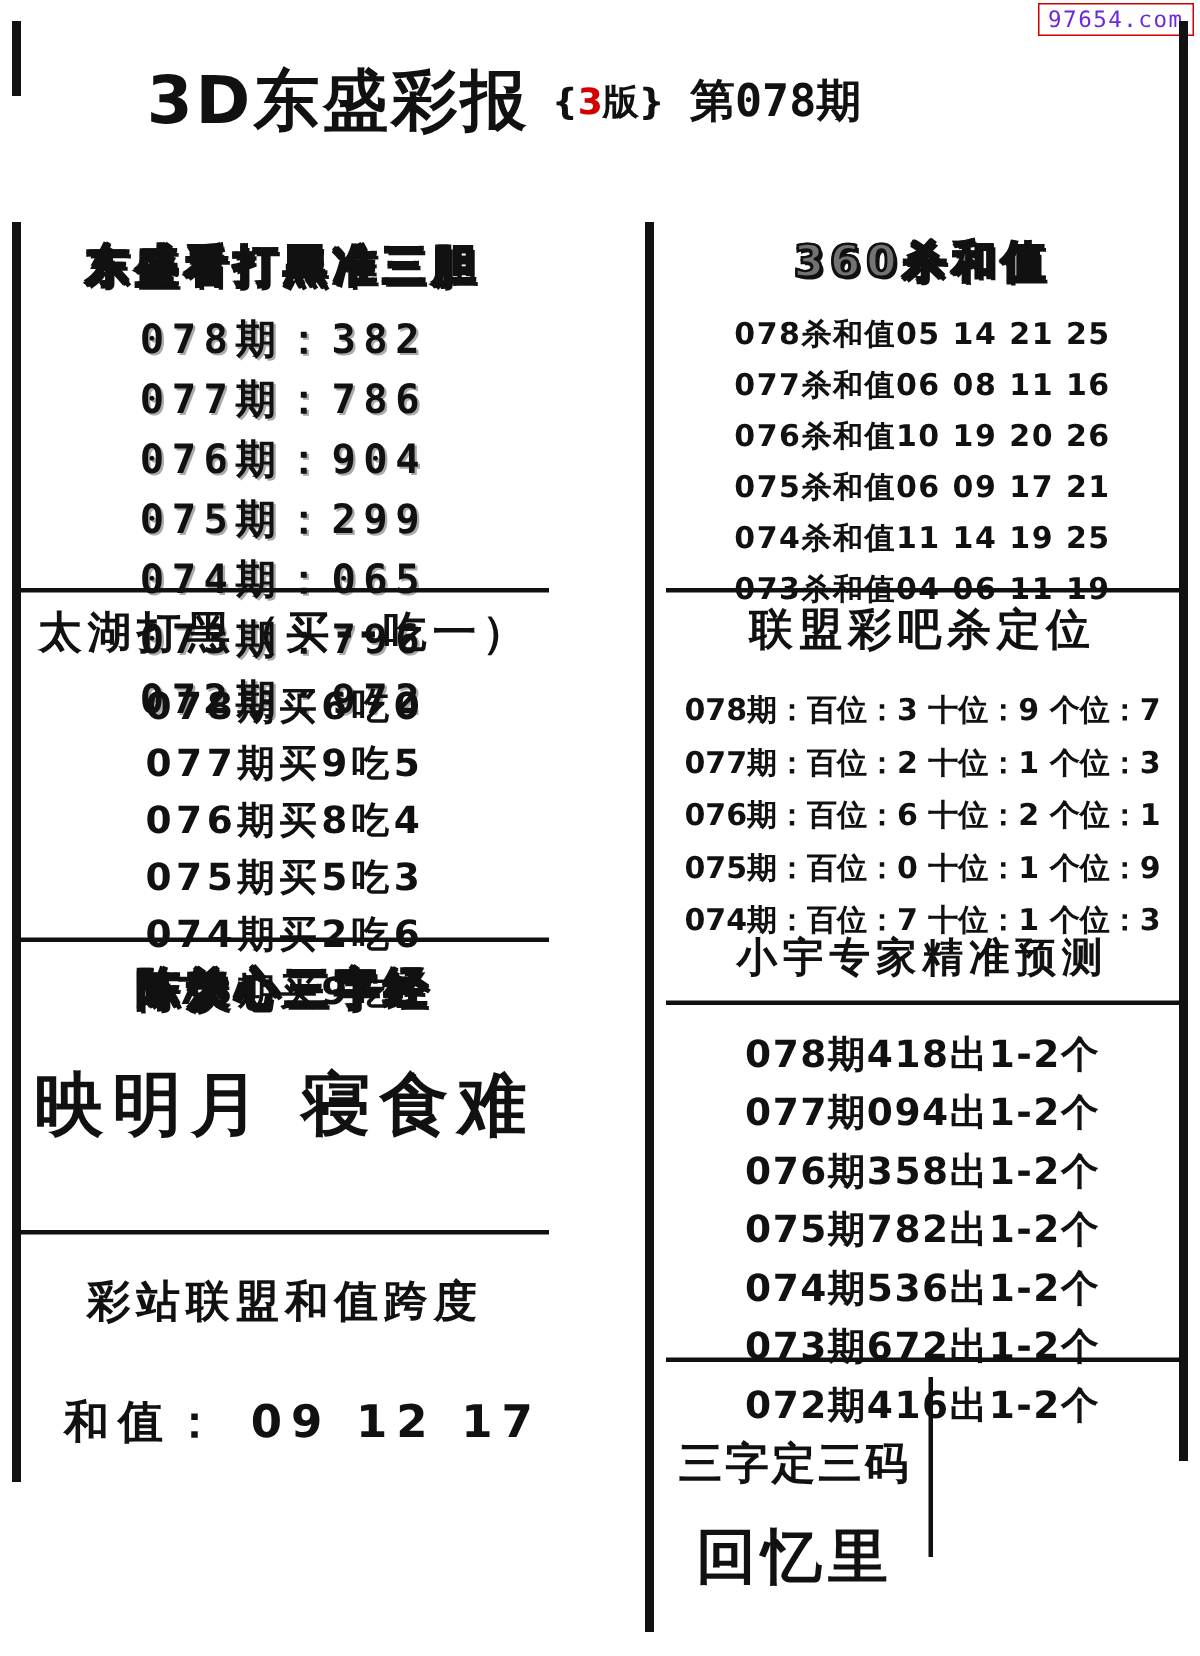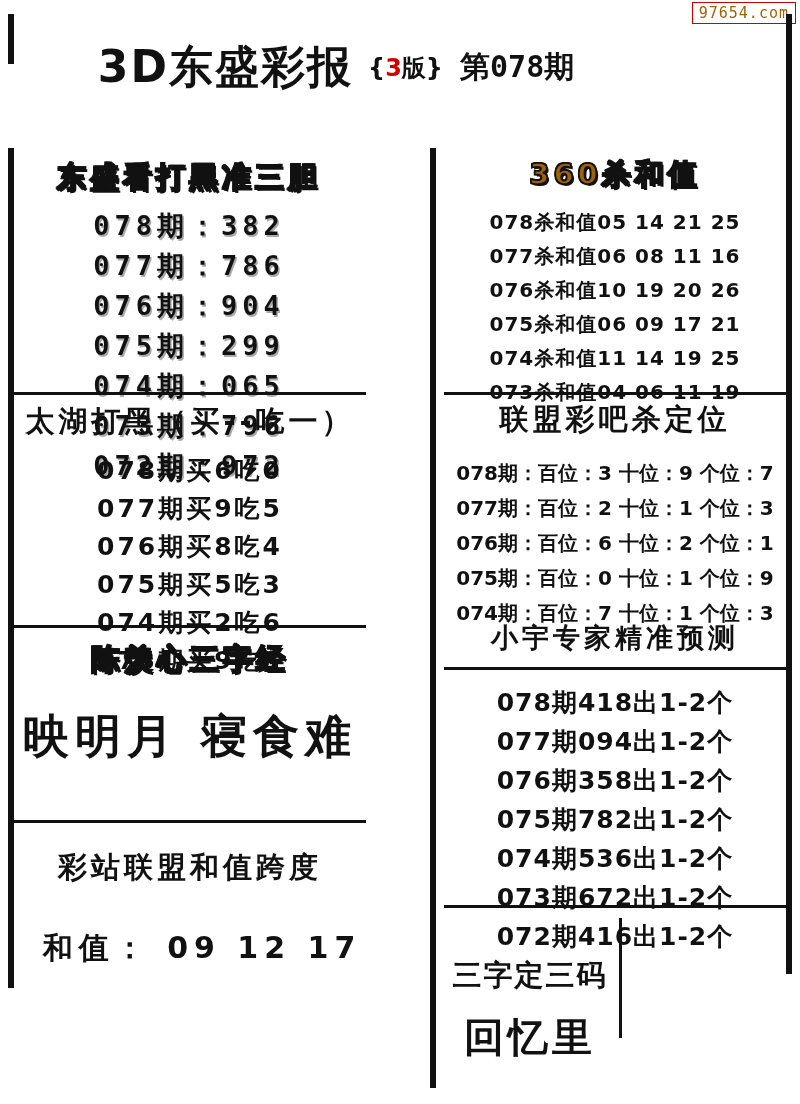--- a/index.html
+++ b/index.html
@@ -8,21 +8,21 @@
     background:#ffffff;
     font-family:"DejaVu Sans","Liberation Sans",sans-serif;
     color:#111;
     position:relative;
     overflow:hidden;
   }
   
   .watermark{
     position:absolute;top:2px;right:4px;
     border:1px solid #c00;
-    color:#a16207;
+    color:#6d28d9;
     font-size:15px;
     padding:1px 6px;
     letter-spacing:1px;
     background:#fff;
     font-family:"DejaVu Sans Mono","Liberation Mono",monospace;
   }
   
   .header{
     position:absolute;top:38px;left:0;width:672px;
     text-align:center;
@@ -49,21 +49,21 @@
   .right-bar{left:786px;top:14px;width:6px;height:960px;}
   .top-left-bar{left:8px;top:14px;width:6px;height:50px;}
   
   .blk{position:absolute;}
   .hline{position:absolute;background:#111;height:3px;}
   h2.sec{
     margin:0;font-size:29px;font-weight:bold;letter-spacing:4px;
     text-align:center;white-space:nowrap;
   }
   .outline{
-    color:#a16207;
+    color:#737373;
     -webkit-text-stroke:1.5px #111;
     text-shadow:
       2px 2px 0 #111, -1px -1px 0 #111, 1px -1px 0 #111, -1px 1px 0 #111;
   }
   .rowline{
     white-space:nowrap;font-weight:bold;
   }
   
   .l1 .rowline{
     font-size:27px;letter-spacing:5px;text-align:center;

